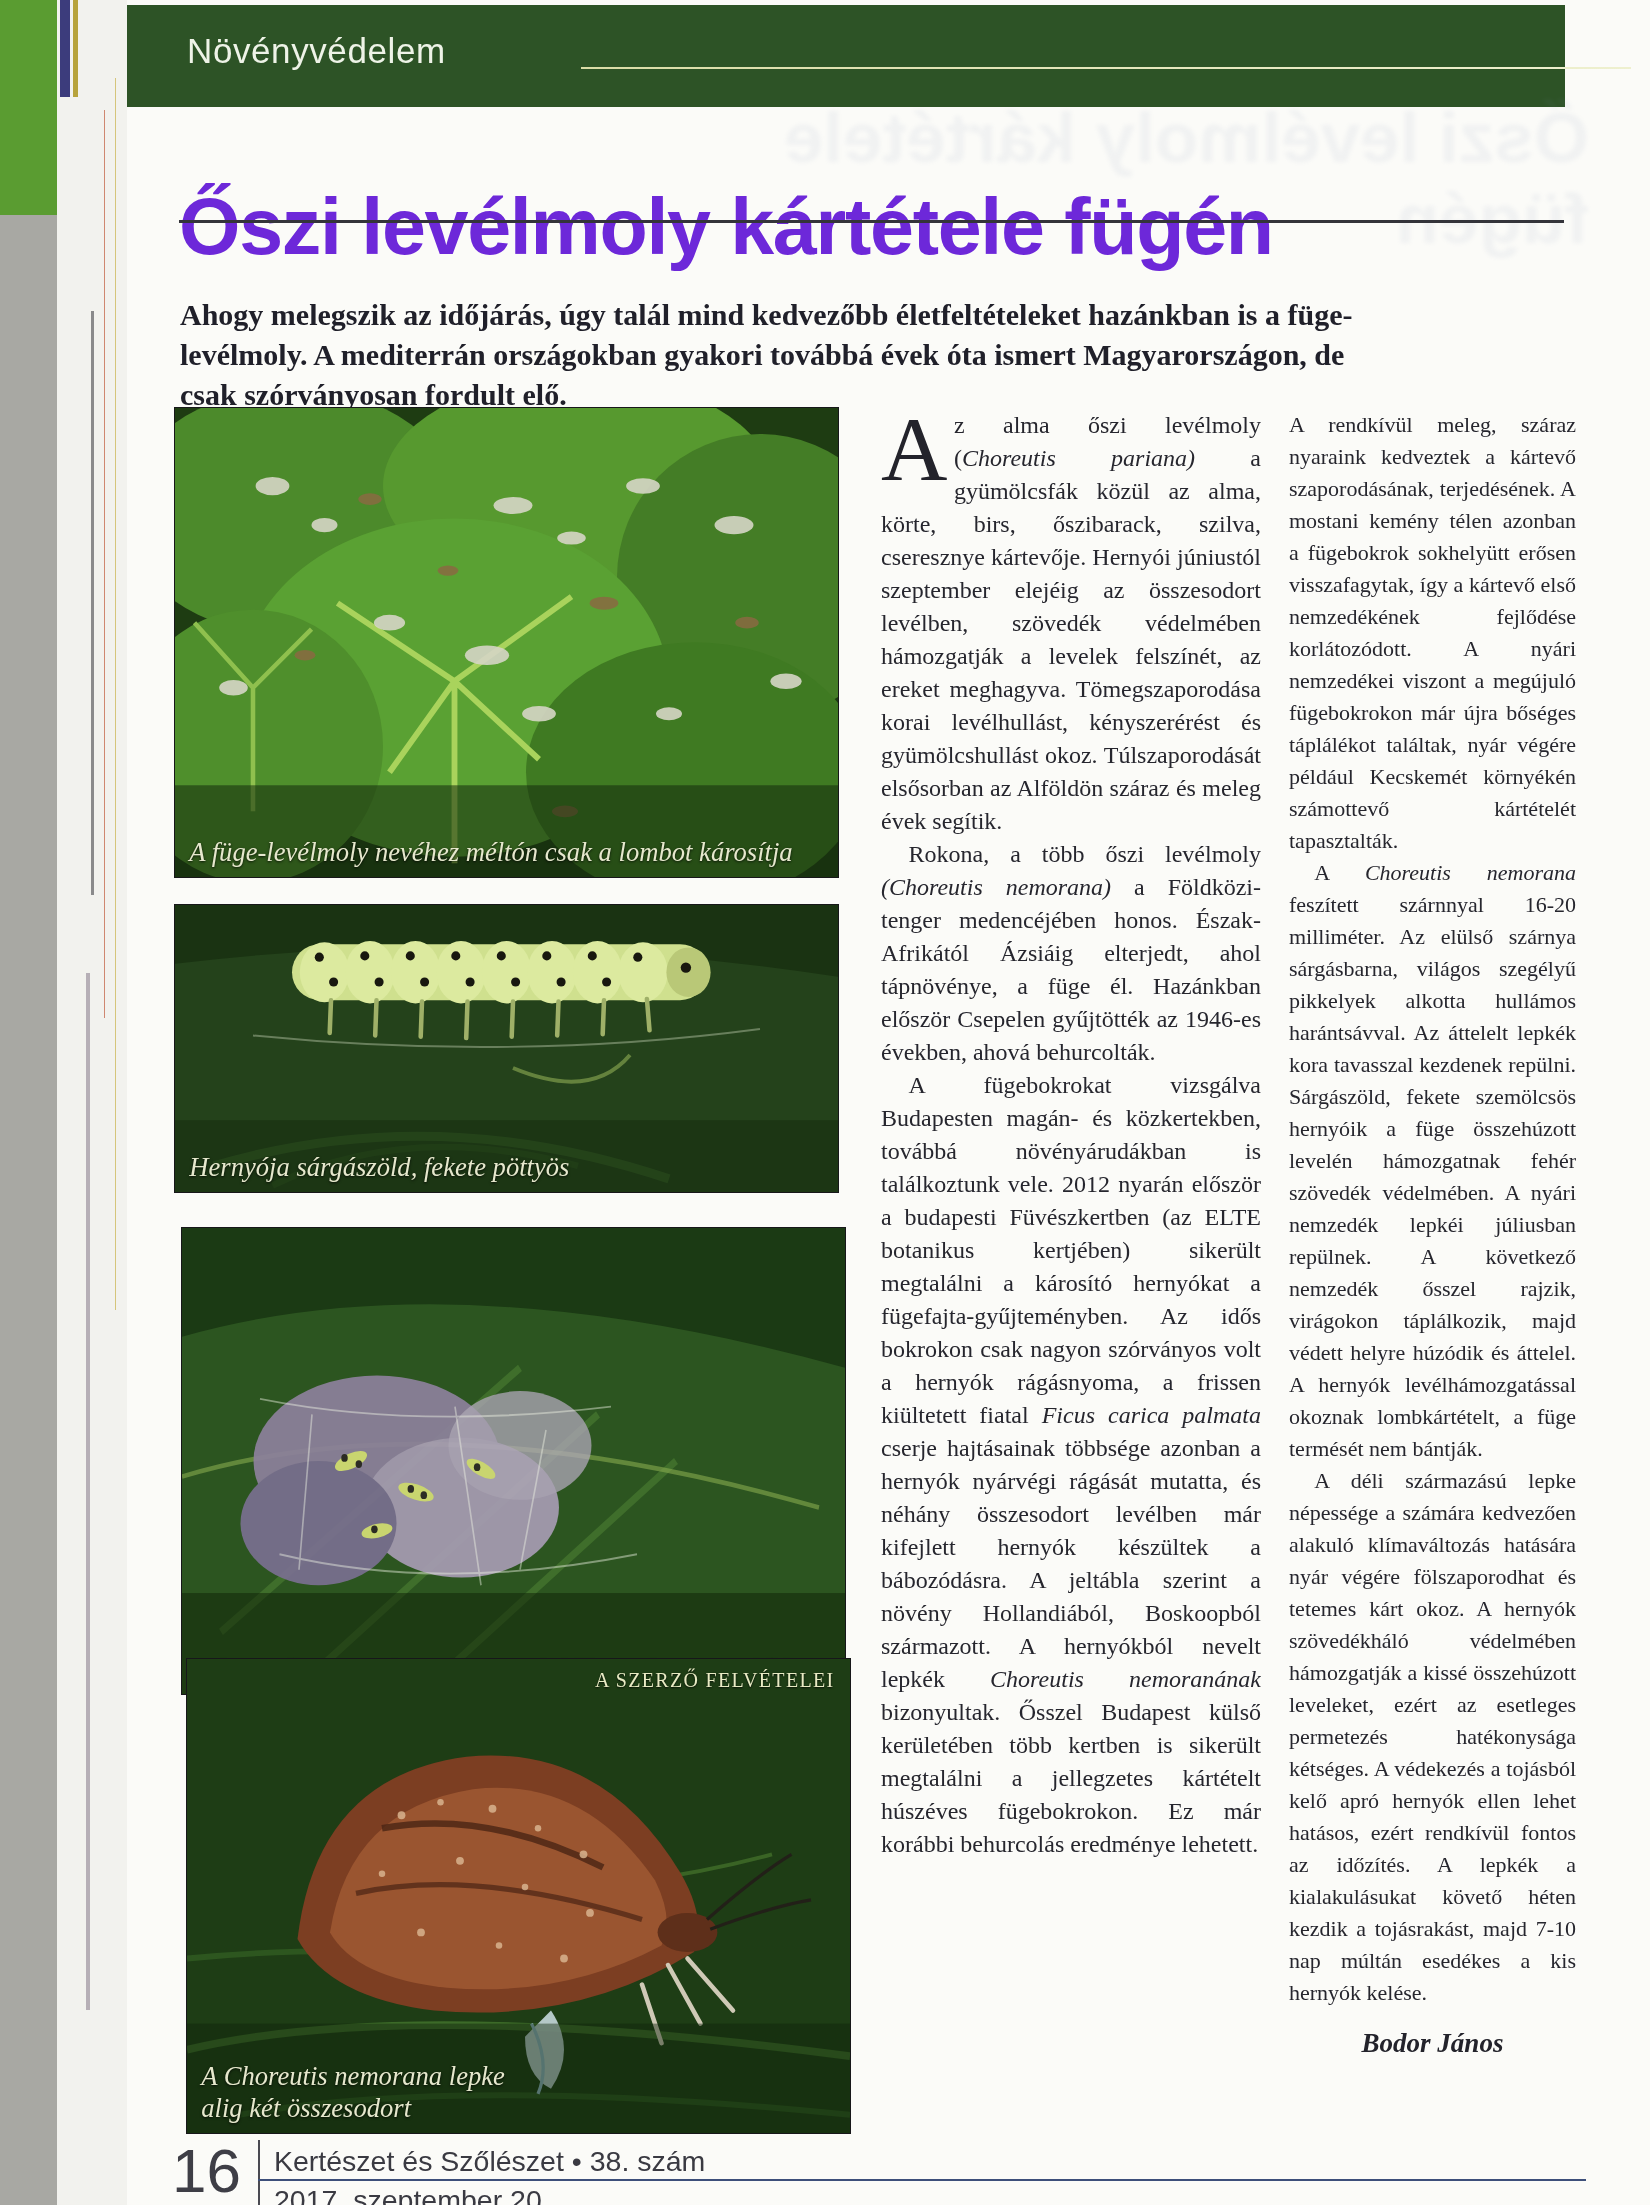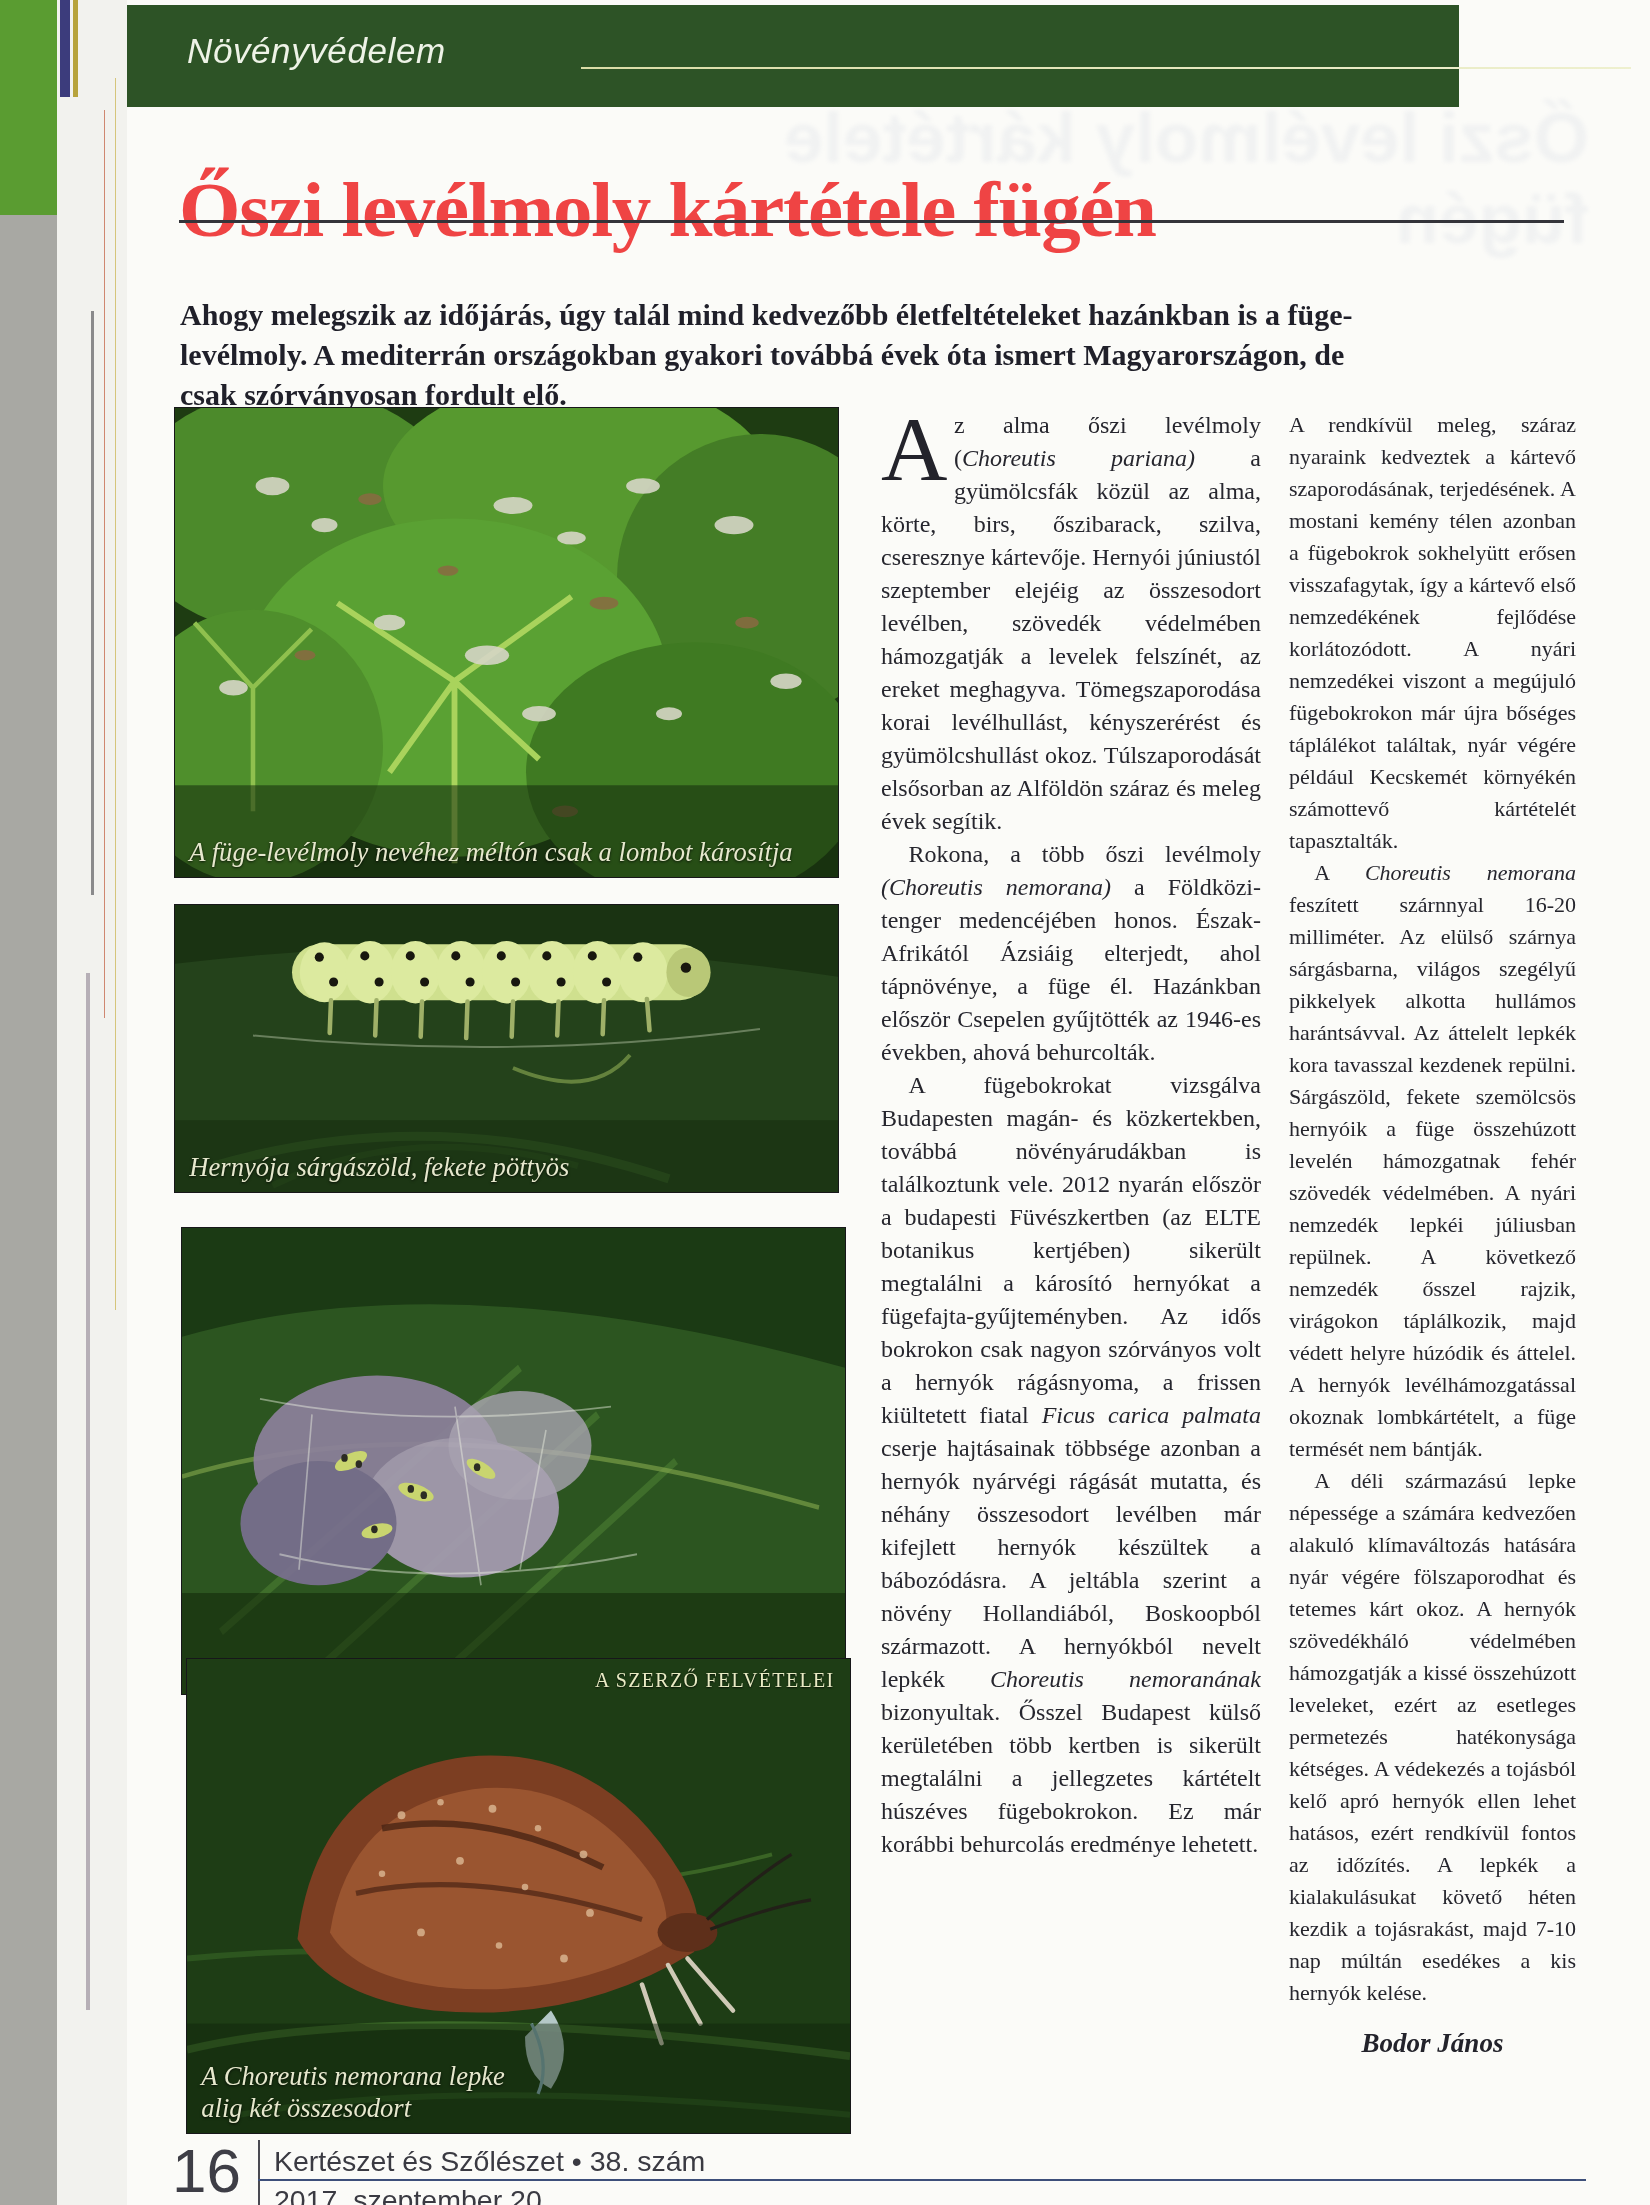--- a/index.html
+++ b/index.html
@@ -4,29 +4,29 @@
 <style>
   html,body{margin:0;padding:0;background:#d9d9d5;}
   #scan{position:relative;width:1651px;height:2205px;background:#fbfbf8;overflow:hidden;
         font-family:"Liberation Serif", serif;color:#26262e;}
   
   .edge-green{position:absolute;left:0;top:0;width:57px;height:215px;background:#5a9c31;}
   .edge-gray{position:absolute;left:0;top:215px;width:57px;height:1990px;background:#a8a8a3;}
   .edge-pages{position:absolute;left:57px;top:0;width:70px;height:2205px;background:#f2f2ee;}
   .edge-line{position:absolute;}
   
-  .header-bar{position:absolute;left:127px;top:5.2px;width:1332px;height:102px;background:#2d5326;font-style:italic;}
+  .header-bar{position:absolute;left:127px;top:5.2px;width:1438px;height:102px;background:#2d5326;}
   .section-label{position:absolute;left:60px;top:26px;font-family:"Liberation Sans",sans-serif;
         font-weight:400;font-size:35px;color:#eef3e7;letter-spacing:0.6px;}
   .header-rule{position:absolute;left:454px;top:62px;width:1050px;height:1.9px;
         background:linear-gradient(90deg,#d9dca6,#eef0cf);}
   
-  .page-title{position:absolute;left:179px;top:112px;width:1297px;
-        font-family:Liberation Serif, serif;font-weight:700;font-size:79px;
-        letter-spacing:-1.3px;color:#ef4444;}
+  .page-title{position:absolute;left:179px;top:128px;width:1297px;
+        font-family:Liberation Sans, sans-serif;font-weight:700;font-size:79px;
+        letter-spacing:-1.3px;color:#6d28d9;}
   .title-rule{position:absolute;left:179px;top:220px;width:1385px;height:3.2px;background:#34343a;}
   .ghost{position:absolute;left:746px;top:97px;width:843px;font-family:"Liberation Sans",sans-serif;
         font-weight:700;font-size:71px;color:#7d8cb0;opacity:0.08;transform:scaleX(-1);
         filter:blur(1.9px);pointer-events:none;}
   
   .lead{position:absolute;left:180px;top:265px;width:1219px;font-weight:700;font-size:30px;
         line-height:40px;color:#20202a;}
   
   .photo{position:absolute;left:174px;width:665px;border:1.9px solid #17171a;box-sizing:border-box;
         overflow:hidden;background:#1d3a14;}

